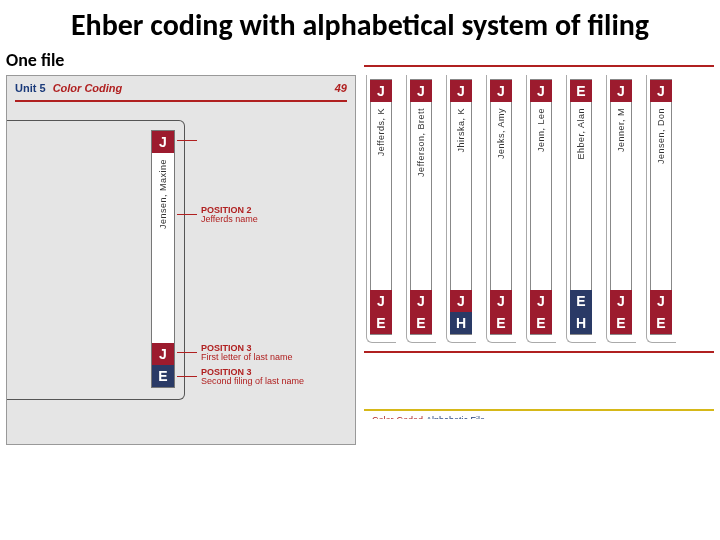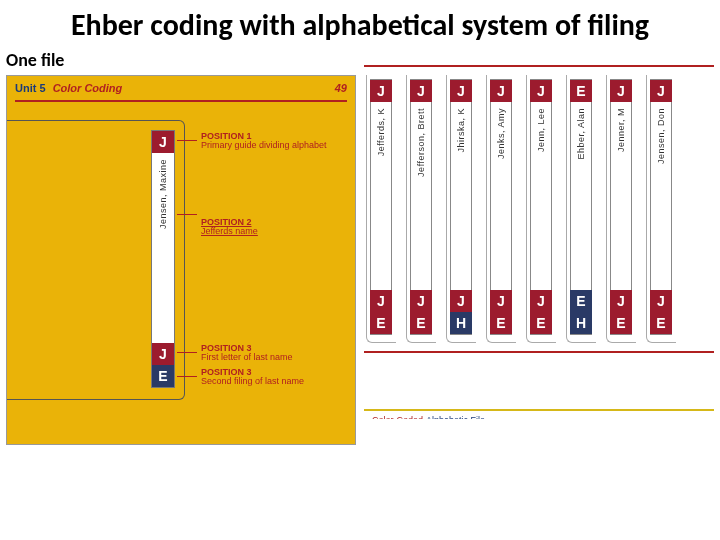--- a/index.html
+++ b/index.html
@@ -25,21 +25,21 @@
   .col { flex: 1; }
   .subhead {
     font-size: 18px;
     font-weight: bold;
     margin-bottom: 4px;
   }
   
   .left-panel {
     border: 1px solid #999;
     height: 370px;
-    background: #eab308;
+    background: #e5e5e5;
     position: relative;
     padding: 6px 8px;
     overflow: hidden;
   }
   .unit-row {
     display: flex;
     justify-content: space-between;
     font-family: Arial, sans-serif;
     font-size: 11px;
   }
@@ -193,27 +193,23 @@
 
         <div class="tab-single">
           <div class="letter-box bg-red">J</div>
           <div class="vtext">Jensen, Maxine</div>
           <div class="spacer"></div>
           <div class="letter-box bg-red">J</div>
           <div class="letter-box bg-navy">E</div>
         </div>
 
         <div class="leader" style="left:162px; top:34px; width:20px;"></div>
-        <div class="ann" style="left:186px; top:26px;">
-          <div class="t">POSITION 1</div>
-          <div>Primary guide dividing alphabet</div>
-        </div>
 
         <div class="leader" style="left:162px; top:108px; width:20px;"></div>
-        <div class="ann" style="left:186px; top:112px;text-decoration:underline;">
+        <div class="ann" style="left:186px; top:100px;">
           <div class="t">POSITION 2</div>
           <div>Jefferds name</div>
         </div>
 
         <div class="leader" style="left:162px; top:246px; width:20px;"></div>
         <div class="ann" style="left:186px; top:238px;">
           <div class="t">POSITION 3</div>
           <div>First letter of last name</div>
         </div>
 

